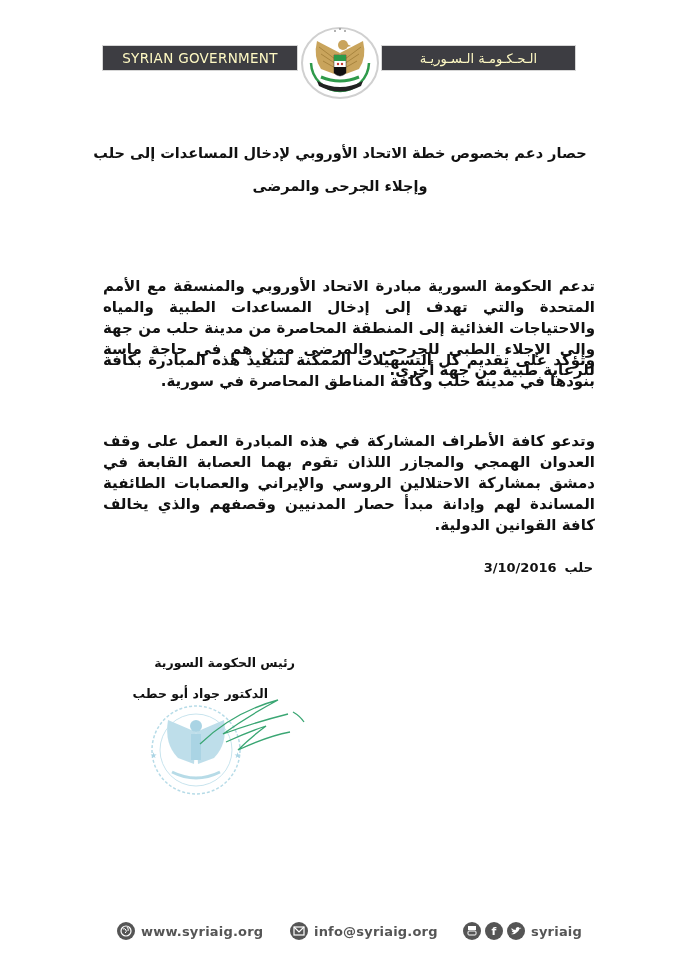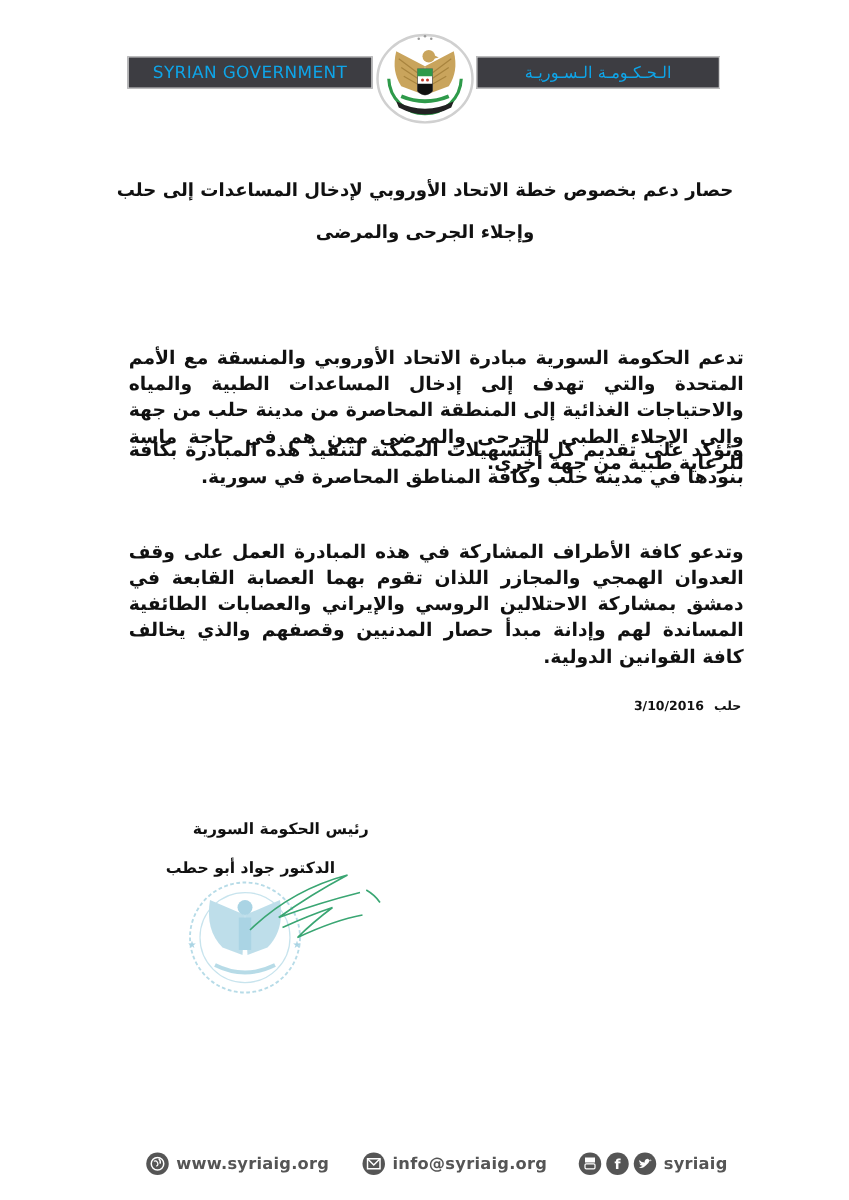--- a/index.html
+++ b/index.html
@@ -2,21 +2,21 @@
 <html><head>
   <meta charset="utf-8">
   <style>
     * { box-sizing: border-box; margin: 0; padding: 0; }
     html, body { width: 679px; height: 960px; background: #ffffff; overflow: hidden; }
     body { position: relative; font-family: "DejaVu Sans", sans-serif; color: #111; }
 
     
     .hdr-bar {
       position: absolute; top: 45px; height: 26px; background: #3d3d42;
-      color: #0ea5e9; display: flex; align-items: center;
+      color: #fef9c3; display: flex; align-items: center;
       border: 1px solid #d6d6d6;
     }
     .hdr-left { left: 102px; width: 196px; justify-content: center; font-family: "DejaVu Sans", sans-serif; font-size: 13.5px; letter-spacing: 0.3px; }
     .hdr-right { left: 381px; width: 195px; justify-content: center; font-family: "DejaVu Sans", sans-serif; font-size: 13px; direction: rtl; letter-spacing: 1px; }
     .logo { position: absolute; left: 299px; top: 23px; width: 82px; height: 76px; }
 
     
     .title {
       position: absolute; left: 80px; width: 520px; text-align: center; direction: rtl;
       font-family: "DejaVu Sans", sans-serif; font-weight: bold; font-size: 14.5px;
@@ -29,21 +29,21 @@
       position: absolute; left: 103px; width: 492px; direction: rtl; text-align: justify;
       text-align-last: right;
       font-family: "DejaVu Sans", sans-serif; font-weight: bold; font-size: 15px; line-height: 21px;
     }
     .p1 { top: 276px; }
     .p2 { top: 350px; }
     .p3 { top: 431px; }
 
     .date {
       position: absolute; right: 86px; top: 560px; direction: rtl;
-      font-family: "DejaVu Sans", sans-serif; font-weight: bold; font-size: 10px;
+      font-family: "DejaVu Sans", sans-serif; font-weight: bold; font-size: 13px;
     }
     .date .sep { display: inline-block; width: 8px; }
 
     .sig-title {
       position: absolute; left: 120px; width: 140px; direction: rtl; text-align: right;
       font-family: "DejaVu Sans", sans-serif; font-weight: bold; font-size: 12.5px;
     }
     .sig1 { top: 655px; left: 118px; width: 145px; margin-left: 32px; }
     .sig2 { top: 686px; left: 118px; width: 150px; }
 

